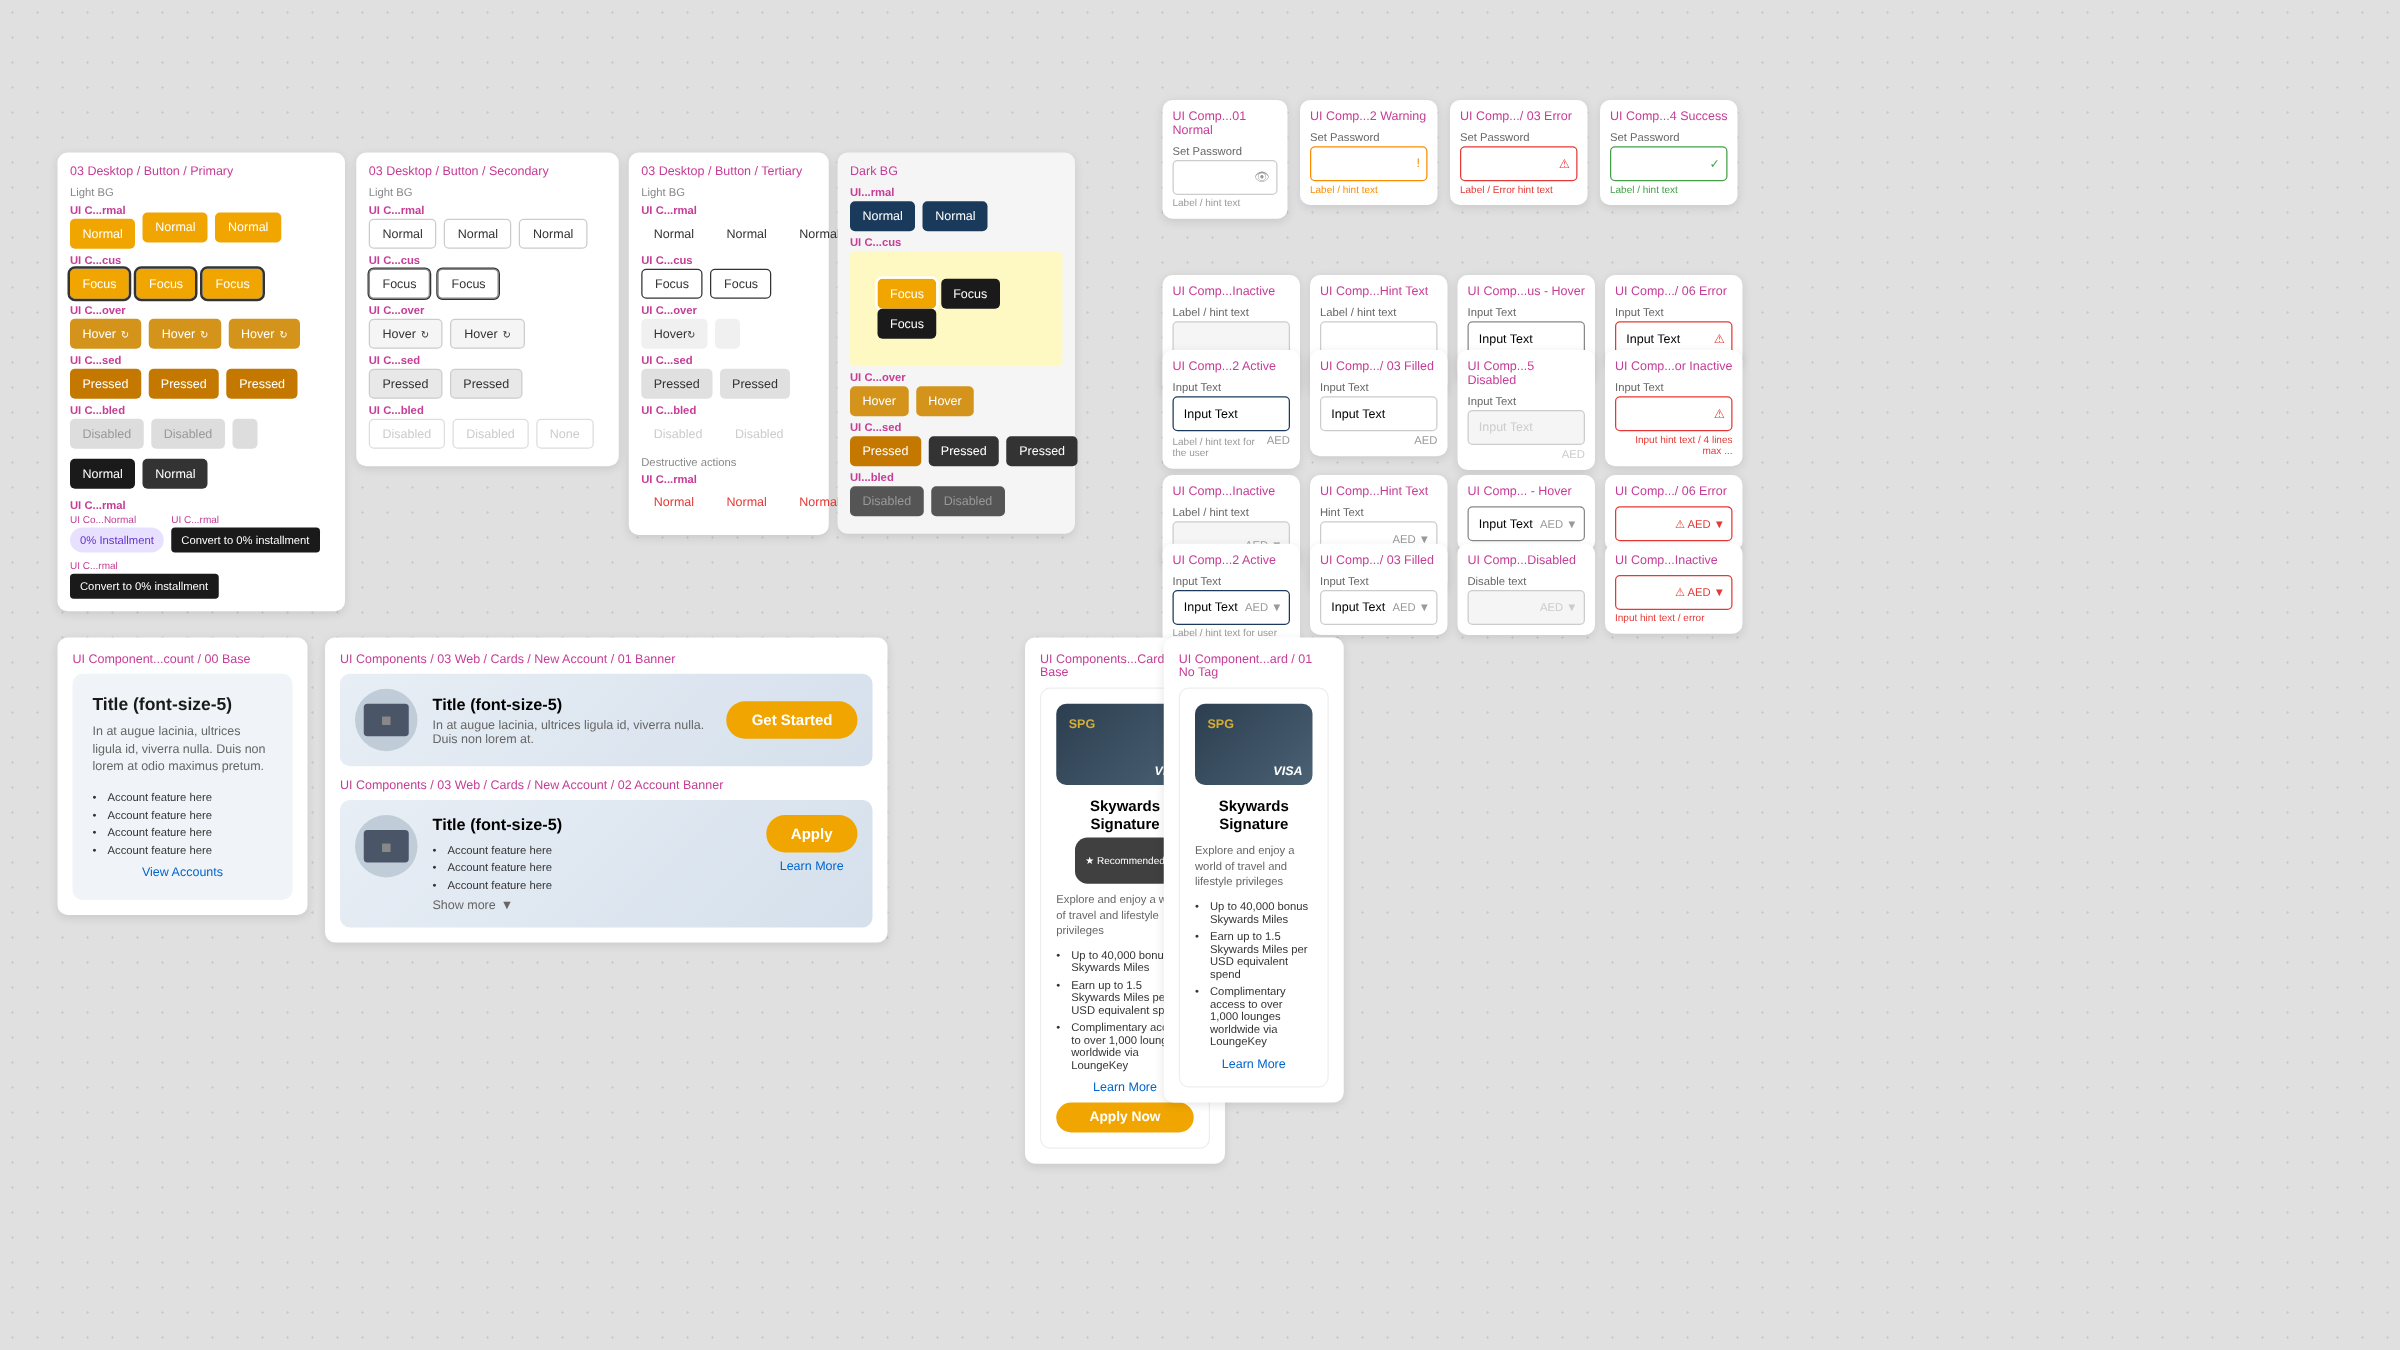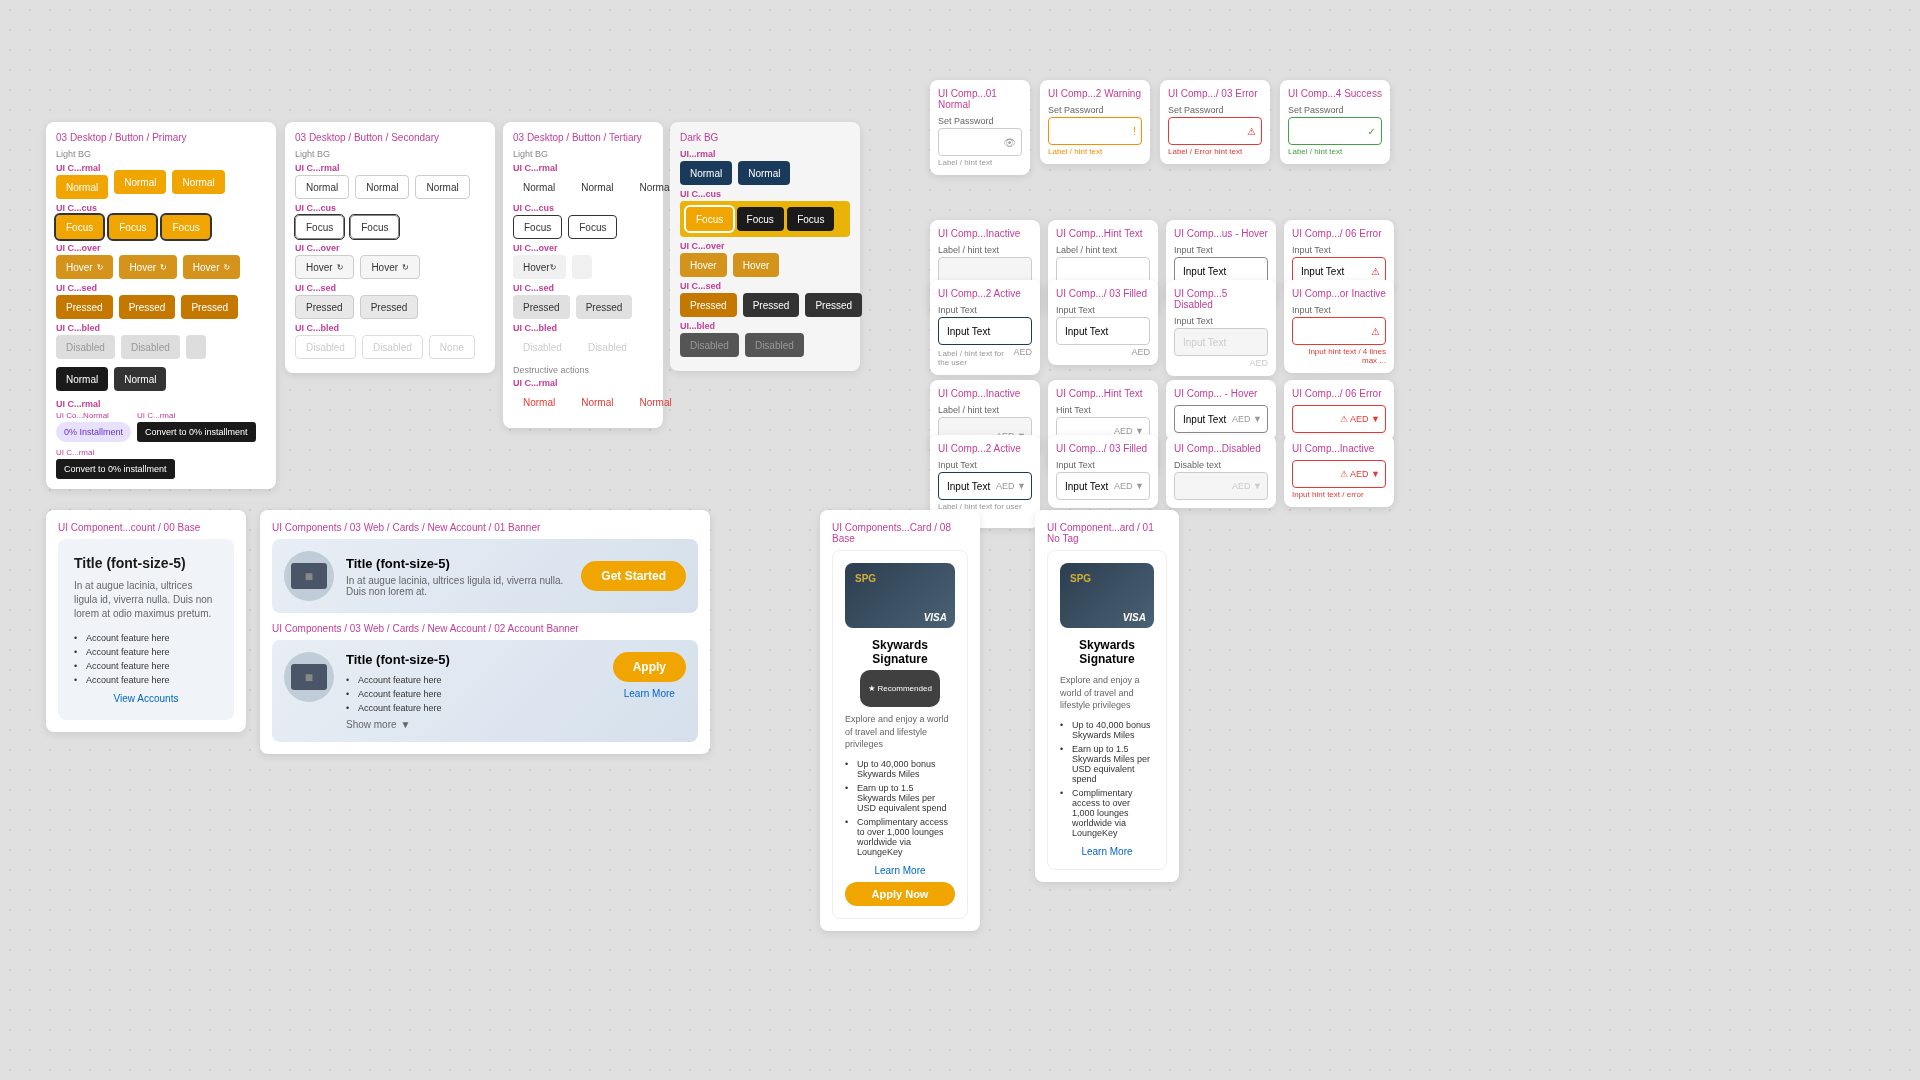--- a/index.html
+++ b/index.html
@@ -370,21 +370,21 @@
 
   <div class="section-card" style="left:670px; top:82px; width:190px; padding:10px; background:#f5f5f5;">
     <div class="section-title">Dark BG</div>
     <div class="state-label">UI...rmal</div>
     <div class="state-row">
       <button class="btn" style="background:#1a3a5c;color:#fff;">Normal</button>
       <button class="btn" style="background:#1a3a5c;color:#fff;">Normal</button>
     </div>
 
     <div class="state-label">UI C...cus</div>
-    <div style="background:#eab308; padding:6px; border-radius:4px; margin-bottom:4px;">
+    <div style="background:#fef9c3; padding:22px; border-radius:4px; margin-bottom:4px;">
       <button class="btn" style="background:#f0a500;color:#fff;outline:2px solid #fff;">Focus</button>
       <button class="btn" style="background:#1a1a1a;color:#fff;">Focus</button>
       <button class="btn" style="background:#1a1a1a;color:#fff;">Focus</button>
     </div>
 
     <div class="state-label">UI C...over</div>
     <div class="state-row">
       <button class="btn" style="background:#d4941c;color:#fff;">Hover</button>
       <button class="btn" style="background:#d4941c;color:#fff;">Hover</button>
     </div>
@@ -677,21 +677,21 @@
       <ul class="feature-list">
         <li>Up to 40,000 bonus Skywards Miles</li>
         <li>Earn up to 1.5 Skywards Miles per USD equivalent spend</li>
         <li>Complimentary access to over 1,000 lounges worldwide via LoungeKey</li>
       </ul>
       <a class="learn-more">Learn More</a>
       <button class="apply-btn">Apply Now</button>
     </div>
   </div>
 
-  <div class="bottom-card" style="left:1035px; top:510px; width:144px; padding:12px;">
+  <div class="bottom-card" style="left:931px; top:510px; width:144px; padding:12px;">
     <div class="section-title">UI Component...ard / 01 No Tag</div>
     <div style="border:1px solid #eee; border-radius:8px; padding:12px; background:#fff;">
       <div class="credit-card-img" style="margin-bottom:10px; width:100%; height:65px;">
         <div style="position:absolute;top:8px;left:10px;">
           <span style="color:#d4af37;font-size:10px;font-weight:bold;">SPG</span>
         </div>
         <div class="credit-card-logo">
           <span class="visa-text">VISA</span>
         </div>
       </div>

